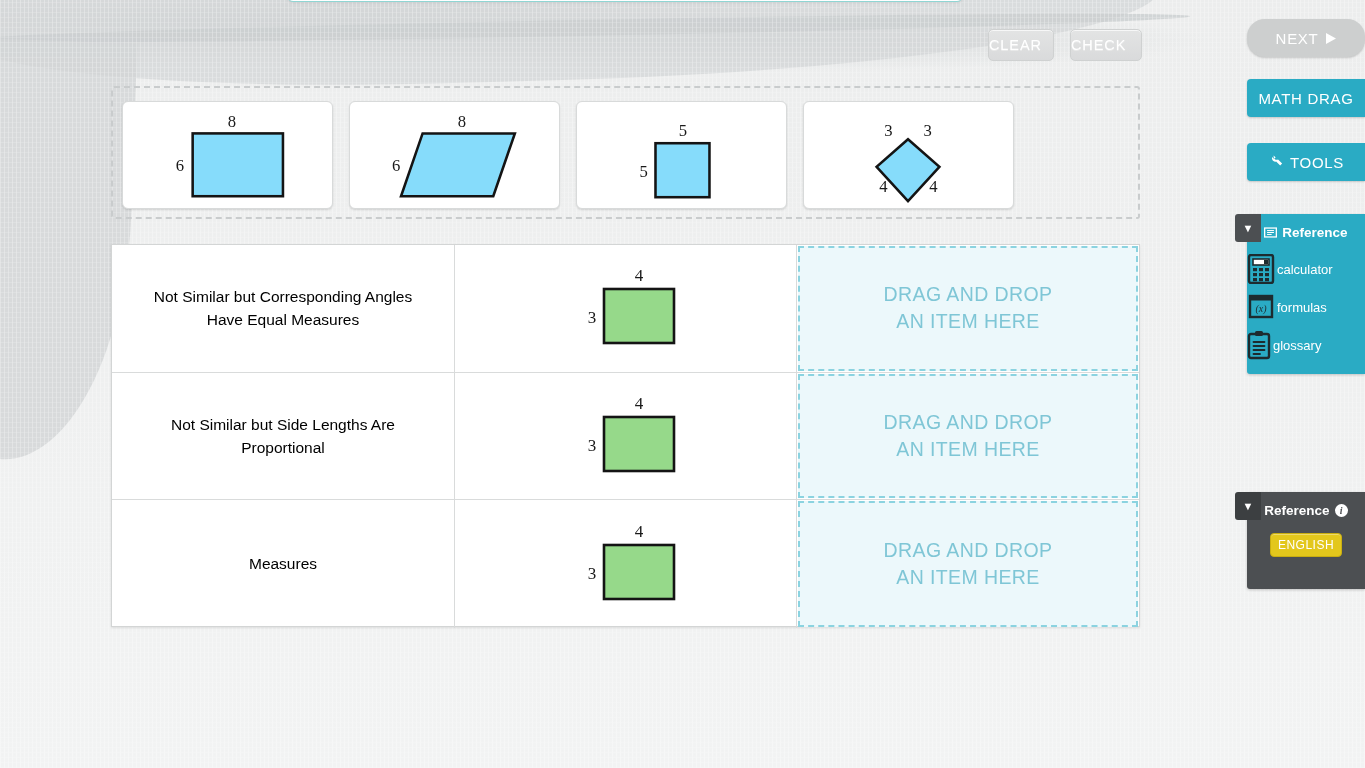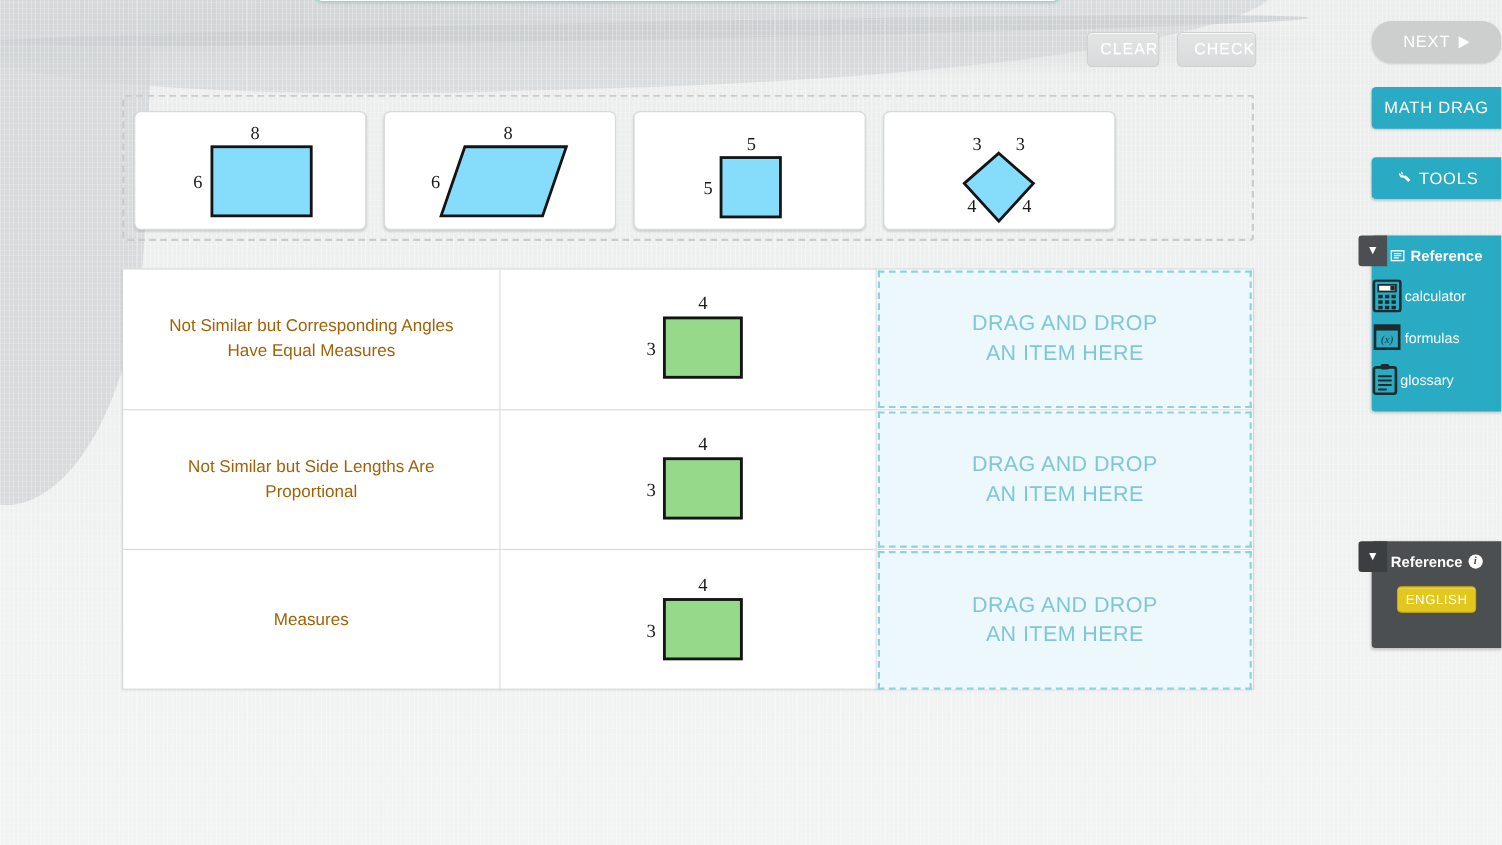--- a/index.html
+++ b/index.html
@@ -85,21 +85,21 @@
     position: absolute;
     top: 29px;
     height: 32px;
     border: 1px solid #cfd1d1;
     border-radius: 5px;
     background: linear-gradient(180deg, #e3e4e4 0%, #d9dadb 100%);
     color: #ffffff;
     font-size: 14.5px;
     letter-spacing: .9px;
     line-height: 30px;
-    text-align: right;
+    text-align: left;
     cursor: pointer;
     text-shadow: 0 1px 0 rgba(255,255,255,.35);
     box-shadow: inset 0 1px 0 rgba(255,255,255,.7);
   }
   #btn-clear { left: 988px; width: 66px; }
   #btn-check { left: 1070px; width: 72px; }
 
   
   #shape-bank {
     position: absolute;
@@ -145,21 +145,21 @@
   }
   .mt-row:last-child { border-bottom: none; }
 
   .mt-cat {
     width: 343px;
     flex: 0 0 343px;
     border-right: 1px solid #d9dbdb;
     display: flex; align-items: center; justify-content: center;
     padding: 0 22px;
     font-size: 15.5px;
-    color: #a16207;
+    color: #000000;
     text-align: center;
     line-height: 1.5;
   }
   .mt-shape {
     width: 342px;
     flex: 0 0 342px;
     border-right: 1px solid #d9dbdb;
     display: flex; align-items: center; justify-content: center;
   }
   .mt-shape svg { width: 160px; height: 110px; display: block; }

